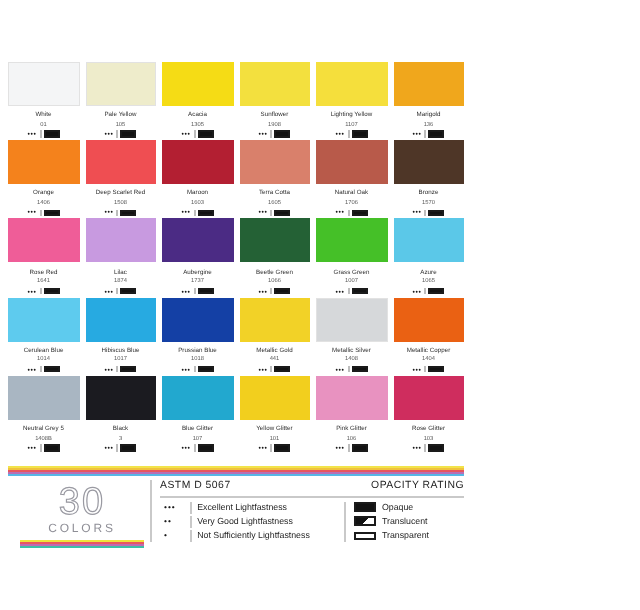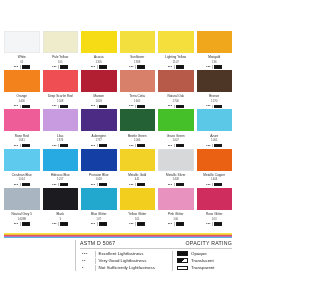--- a/index.html
+++ b/index.html
@@ -553,20 +553,32 @@
       <span style="background: rgb(242, 227, 74);"></span>
       <span style="background: rgb(240, 194, 60);"></span>
       <span style="background: rgb(239, 127, 60);"></span>
       <span style="background: rgb(232, 86, 95);"></span>
       <span style="background: rgb(185, 111, 180);"></span>
       <span style="background: rgb(87, 184, 230);"></span>
     </div>
 
   <div class="bottom">
 
+    <div class="brand">
+      <div class="brand-number">30</div>
+      <div class="brand-word">COLORS</div>
+      <div class="brand-rule">
+          <span style="background: rgb(240, 226, 58);"></span>
+          <span style="background: rgb(238, 127, 58);"></span>
+          <span style="background: rgb(232, 86, 95);"></span>
+          <span style="background: rgb(192, 106, 176);"></span>
+          <span style="background: rgb(91, 182, 228);"></span>
+          <span style="background: rgb(62, 191, 166);"></span>
+        </div>
+    </div>
 
     <div class="legend">
       <div class="legend-head">
         <div class="legend-head-left">ASTM D 5067</div>
         <div class="legend-head-right">OPACITY RATING</div>
       </div>
       <div class="legend-body">
         <div class="lf-table">
             <div class="lf-row">
               <span class="lf-row-dots">•••</span>

